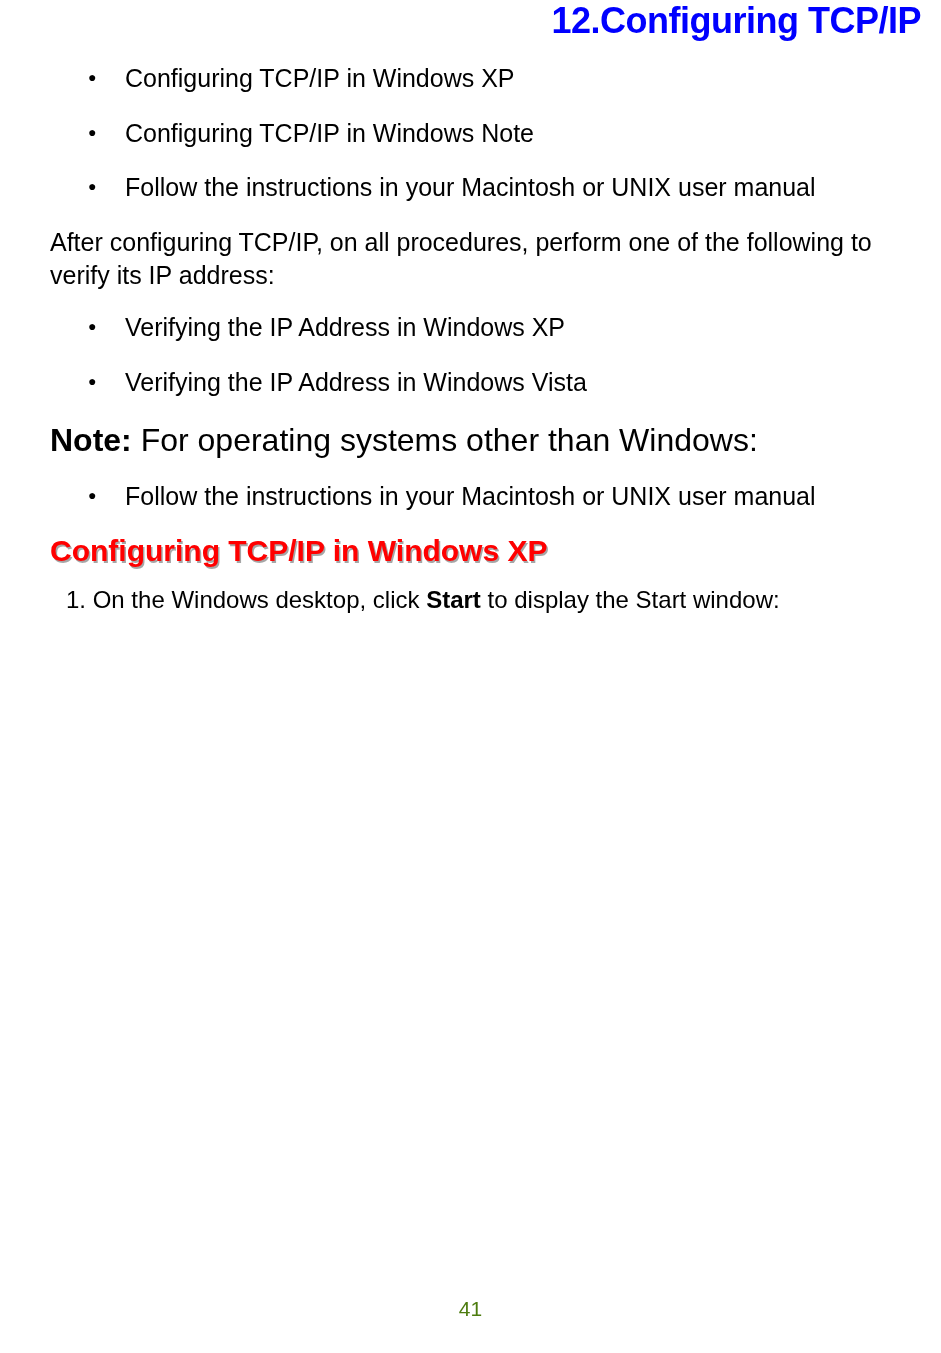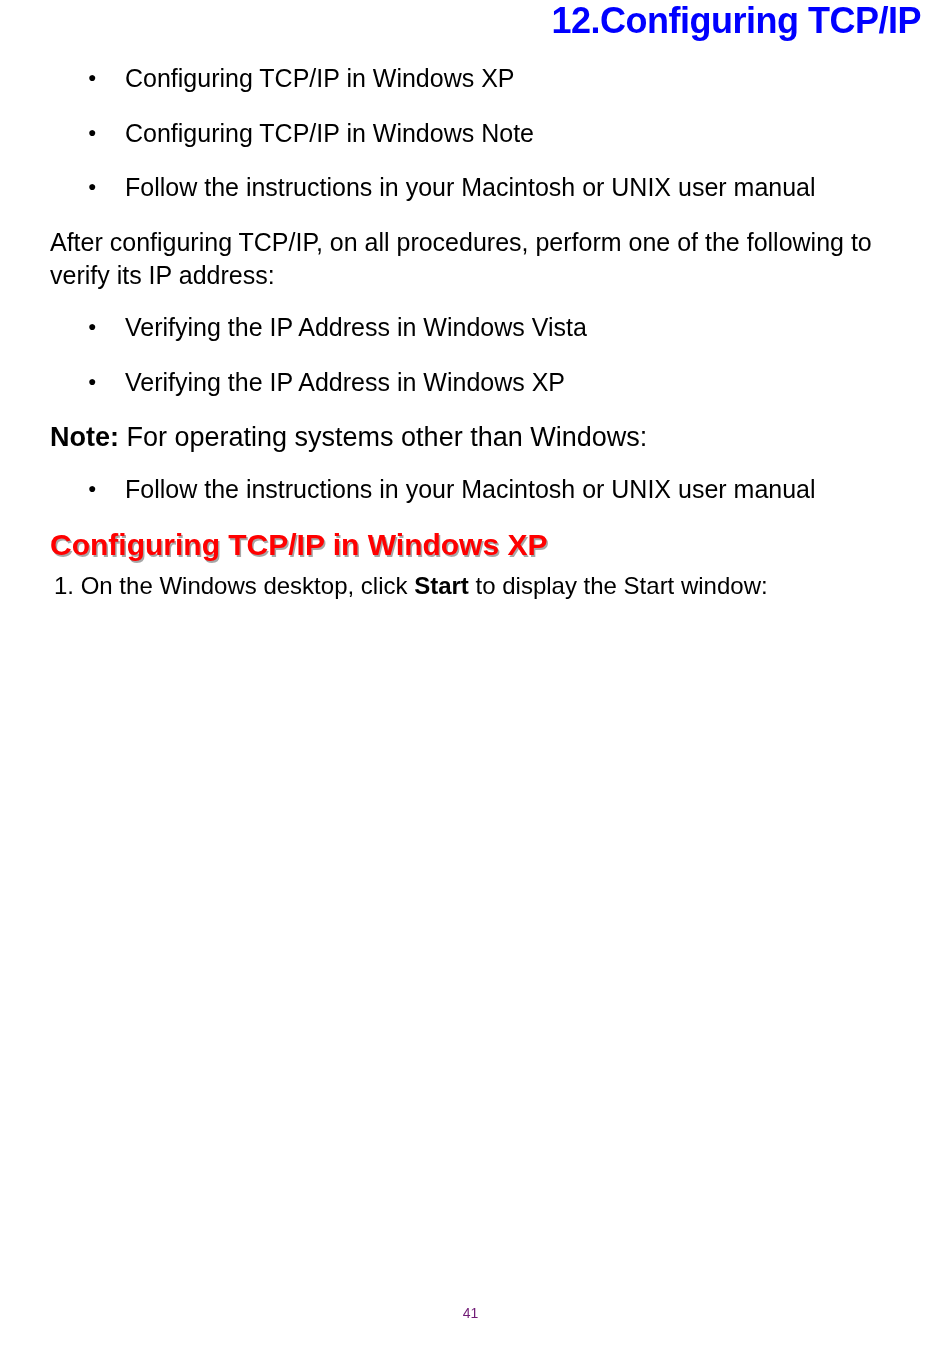--- a/index.html
+++ b/index.html
@@ -50,21 +50,21 @@
     }
     ul.bullet-list li::before {
       content: "●";
       position: absolute;
       left: 68px;
       top: 6px;
       font-size: 14px;
       color: #000000;
     }
     .note-line {
-      font-size: 27px;
+      font-size: 32px;
       color: #000000;
       margin: 12px 0 0 0;
       padding-left: 30px;
       line-height: 1.3;
     }
     .note-bold {
       font-weight: bold;
     }
     .section-title {
       font-family: Arial, Helvetica, sans-serif;
@@ -73,56 +73,56 @@
       color: #ff0000;
       text-shadow: 1.5px 1.5px 0 rgba(0,0,0,0.35);
       margin: 22px 0 8px 0;
       padding-left: 30px;
     }
     .step-text {
       font-family: Arial, Helvetica, sans-serif;
       font-size: 24px;
       color: #000000;
       padding-left: 30px;
-      margin: 4px;
+      margin: 16px;
       line-height: 1.3;
     }
     .step-bold {
       font-weight: bold;
     }
     .page-number {
       position: absolute;
       bottom: 32px;
       left: 0;
       right: 0;
       text-align: center;
-      font-size: 14px;
-      color: #701a75;
+      font-size: 21px;
+      color: #4d7c0f;
       font-family: 'Century Gothic', 'Trebuchet MS', Arial, sans-serif;
     }
   </style>
 </head>
 <body>
 
 <div class="page">
 
   <h1 class="chapter-title">12.Configuring TCP/IP</h1>
 
 
   <ul class="bullet-list">
     <li>Configuring TCP/IP in Windows XP</li>
     <li>Configuring TCP/IP in Windows Note</li>
     <li>Follow the instructions in your Macintosh or UNIX user manual</li>
   </ul>
 
   <p class="body-text">After configuring TCP/IP, on all procedures, perform one of the following to verify its IP address:</p>
 
   <ul class="bullet-list">
+    <li>Verifying the IP Address in Windows XP</li>
     <li>Verifying the IP Address in Windows Vista</li>
-    <li>Verifying the IP Address in Windows XP</li>
   </ul>
 
   <p class="note-line">
     <span class="note-bold">Note:</span><span> For operating systems other than Windows:</span>
   </p>
 
   <ul class="bullet-list">
     <li>Follow the instructions in your Macintosh or UNIX user manual</li>
   </ul>
 

